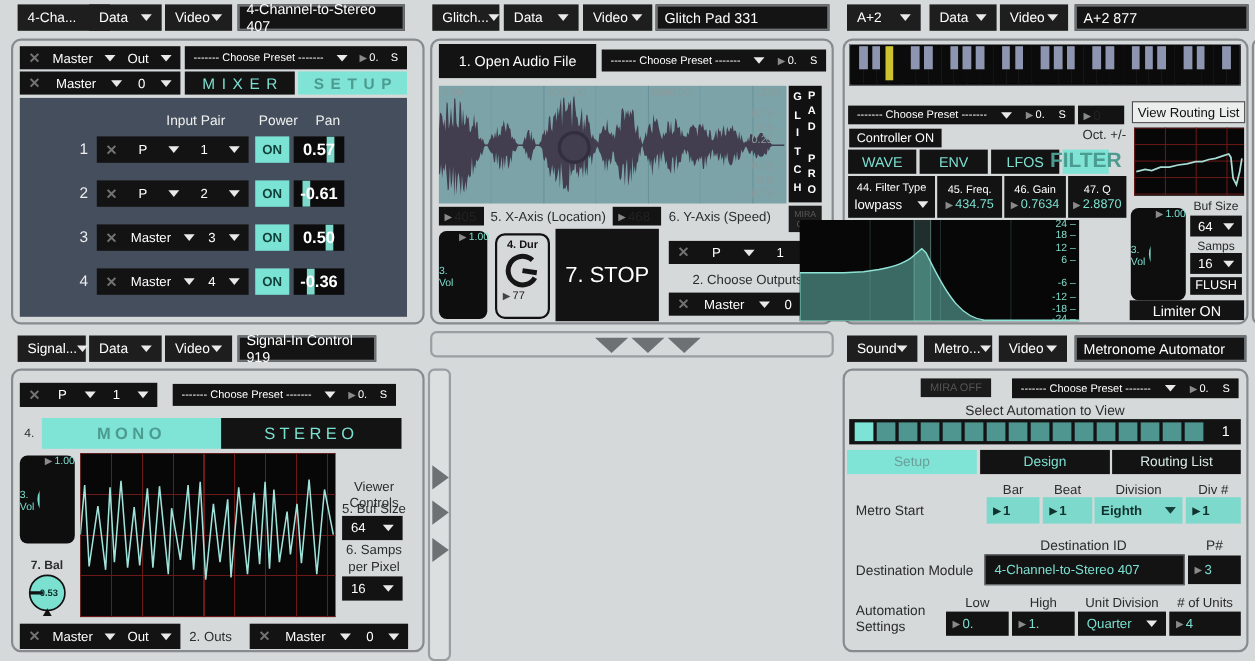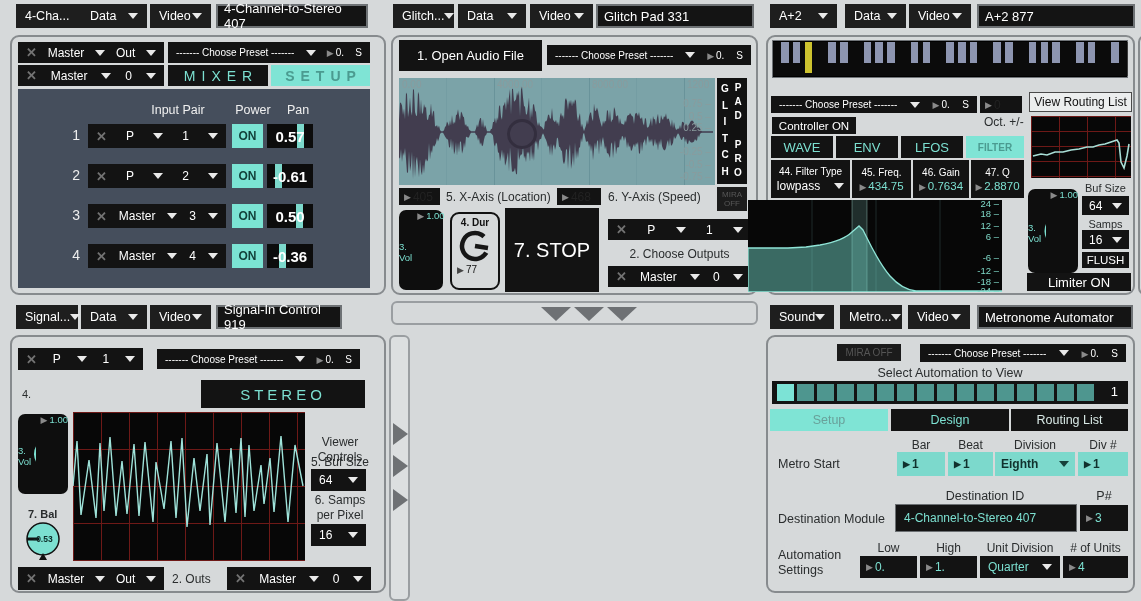--- a/index.html
+++ b/index.html
@@ -363,21 +363,21 @@
 
   <div class="tab off" style="left:771px;top:136px;width:62px;height:22px;font-size:13px">
       <span>WAVE</span>
     </div>
   <div class="tab off" style="left:836px;top:136px;width:62px;height:22px;font-size:13px">
       <span>ENV</span>
     </div>
   <div class="tab off" style="left:901px;top:136px;width:62px;height:22px;font-size:13px">
       <span>LFOS</span>
     </div>
-  <div class="tab on" style="left:966px;top:136px;width:58px;height:22px;font-size:10px">
+  <div class="tab on" style="left:966px;top:136px;width:42px;height:22px;font-size:19px">
       <span>FILTER</span>
     </div>
 
   <div class="bb" style="left:771px;top:160px;width:79px;height:38px;flex-direction:column;justify-content:center;font-size:10px">
     <span>44. Filter Type</span>
     <span style="display:flex;align-items:center;gap:14px;font-size:12px;margin-top:2px">
         <span>lowpass</span>
         <span class="caret"></span>
       </span>
     </div>
@@ -387,21 +387,21 @@
     </div>
   <div class="bb" style="left:913px;top:160px;width:56px;height:38px;flex-direction:column;justify-content:center;font-size:10px">
     <span>46. Gain</span>
     <span class="teal" style="font-size:11.5px;margin-top:2px"><span class="ptri">▶</span><span>0.7634</span></span>
     </div>
   <div class="bb" style="left:971px;top:160px;width:53px;height:38px;flex-direction:column;justify-content:center;font-size:10px">
     <span>47. Q</span>
     <span class="teal" style="font-size:11.5px;margin-top:2px"><span class="ptri">▶</span><span>2.8870</span></span>
     </div>
 
-  <div class="abs" style="left:748px;top:200px;width:254px;height:92px;background:#070707;overflow:hidden">
+  <div class="abs" style="left:727px;top:200px;width:254px;height:92px;background:#070707;overflow:hidden">
     <svg width="254" height="92">
       <line x1="64" y1="0" x2="64" y2="92" stroke="#1f2a2a"></line>
         <line x1="128" y1="0" x2="128" y2="92" stroke="#1f2a2a"></line>
         <line x1="192" y1="0" x2="192" y2="92" stroke="#1f2a2a"></line>
       <rect x="104" y="0" width="15" height="92" fill="rgba(150,225,215,0.18)"></rect>
       <line x1="104" y1="0" x2="104" y2="92" stroke="rgba(190,245,235,0.35)"></line>
       <line x1="119" y1="0" x2="119" y2="92" stroke="rgba(190,245,235,0.35)"></line>
       <path d="M0,48 L40,48 L58,47 L72,45 C88,42 98,38 104,32 L111,26 L115,30 C122,44 130,62 142,76 C150,85 158,90 168,91 L254,91 L254,92 L0,92 Z" fill="rgba(110,205,192,0.5)" stroke="#8fe4d6" stroke-width="1.3"></path>
     </svg>
     <div id="curve-ylabels">
@@ -489,20 +489,23 @@
     <span>1</span>
       <span class="caret"></span>
     </div>
   <div class="bb preset" style="left:157px;top:349px;width:203px;height:20px">
     <span class="dashes">------- Choose Preset -------</span>
     <span class="caret"></span>
     <span><span class="ptri">▶</span><span>0.</span></span>
     <span>S</span>
     </div>
   <span class="lbl" style="left:22px;top:388px;font-size:11px">4.</span>
+  <div class="tab on" style="left:38px;top:380px;width:163px;height:28px;font-size:15px;letter-spacing:4px">
+      <span>MONO</span>
+    </div>
   <div class="tab off" style="left:201px;top:380px;width:164px;height:28px;font-size:15px;letter-spacing:4px">
       <span>STEREO</span>
     </div>
 
   <div class="knobbox" style="left:18px;top:414px;width:50px;height:80px">
     <span class="knoblabel">3. Vol</span>
     <svg width="38" height="38">
       <circle cx="19" cy="19" r="13.5" fill="none" stroke="#7ce0d1" stroke-width="5" stroke-dasharray="64 21" transform="rotate(133 19 19)"></circle>
       <line x1="19" y1="5" x2="19" y2="19" stroke="#7ce0d1" stroke-width="5"></line>
       </svg>

